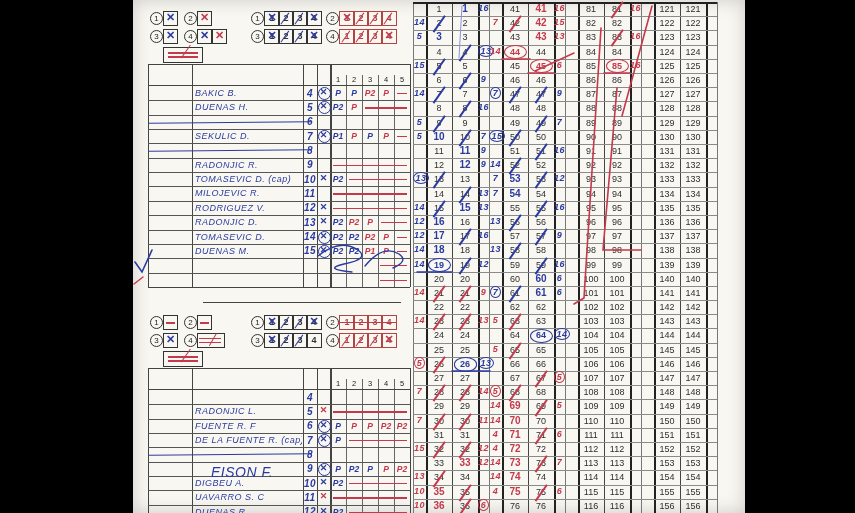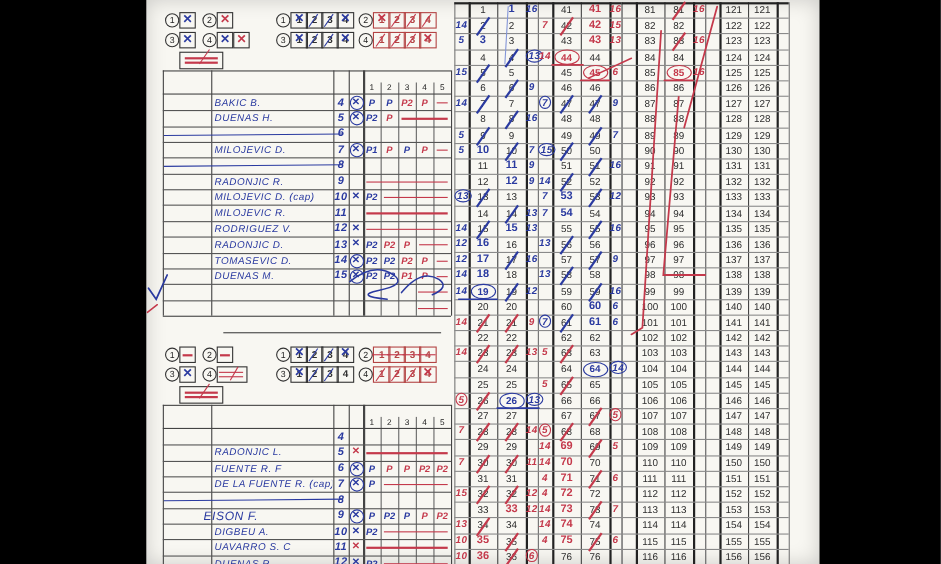--- a/index.html
+++ b/index.html
@@ -108,41 +108,41 @@
         </div>
         <div style="position: absolute; left: 184.5px; top: 101.35px; width: 11px; height: 11px; border: 1.3px solid rgb(42, 58, 160); border-radius: 50%;"></div>
         <div style="position: absolute; left: 197px; top: 102.35px; width: 16px; font-size: 8.5px; font-weight: bold; font-style: italic; text-align: center; color: rgb(42, 58, 160);">P2</div>
         <div style="position: absolute; left: 213px; top: 102.35px; width: 16px; font-size: 8.5px; font-weight: bold; font-style: italic; text-align: center; color: rgb(196, 57, 75);">P</div>
         <div style="position: absolute; left: 232px; top: 107.35px; width: 42px; height: 1.3px; background: rgb(196, 57, 75);"></div>
         <div style="position: absolute; left: 15px; top: 129.05px; width: 262px; height: 0.9px; background: rgb(85, 85, 85);"></div>
         <div class="hw" style="position: absolute; left: 62px; top: 116.7px; width: 107px; font-size: 9px; color: rgb(42, 58, 160); white-space: nowrap; overflow: hidden;"></div>
         <div class="hw" style="position: absolute; left: 170px; top: 116.2px; width: 14px; font-size: 10px; font-weight: bold; text-align: center; color: rgb(42, 58, 160);">6</div>
         <div style="position: absolute; left: 16px; top: 121.7px; width: 163px; height: 1.2px; background: rgb(42, 58, 160); transform: rotate(-0.5deg);"></div>
         <div style="position: absolute; left: 15px; top: 143.4px; width: 262px; height: 0.9px; background: rgb(85, 85, 85);"></div>
-        <div class="hw" style="position: absolute; left: 62px; top: 131.05px; width: 107px; font-size: 9px; color: rgb(42, 58, 160); white-space: nowrap; overflow: hidden;">MILOJEVIC D.</div>
+        <div class="hw" style="position: absolute; left: 62px; top: 131.05px; width: 107px; font-size: 9px; color: rgb(42, 58, 160); white-space: nowrap; overflow: hidden;">SEKULIC D.</div>
         <div class="hw" style="position: absolute; left: 170px; top: 130.55px; width: 14px; font-size: 10px; font-weight: bold; text-align: center; color: rgb(42, 58, 160);">7</div>
         <div style="position: absolute; left: 184px; top: 129.05px; width: 13px; height: 13px;">
           <div style="position: absolute; inset: 0px; text-align: center; font-size: 9px; font-weight: bold; color: rgb(42, 58, 160); line-height: 13px;">✕</div>
         </div>
         <div style="position: absolute; left: 184.5px; top: 130.05px; width: 11px; height: 11px; border: 1.3px solid rgb(42, 58, 160); border-radius: 50%;"></div>
         <div style="position: absolute; left: 197px; top: 131.05px; width: 16px; font-size: 8.5px; font-weight: bold; font-style: italic; text-align: center; color: rgb(42, 58, 160);">P1</div>
         <div style="position: absolute; left: 213px; top: 131.05px; width: 16px; font-size: 8.5px; font-weight: bold; font-style: italic; text-align: center; color: rgb(196, 57, 75);">P</div>
         <div style="position: absolute; left: 229px; top: 131.05px; width: 16px; font-size: 8.5px; font-weight: bold; font-style: italic; text-align: center; color: rgb(42, 58, 160);">P</div>
         <div style="position: absolute; left: 245px; top: 131.05px; width: 16px; font-size: 8.5px; font-weight: bold; font-style: italic; text-align: center; color: rgb(196, 57, 75);">P</div>
         <div style="position: absolute; left: 264px; top: 136.05px; width: 10px; height: 1.3px; background: rgb(196, 57, 75);"></div>
         <div style="position: absolute; left: 15px; top: 157.75px; width: 262px; height: 0.9px; background: rgb(85, 85, 85);"></div>
         <div class="hw" style="position: absolute; left: 62px; top: 145.4px; width: 107px; font-size: 9px; color: rgb(42, 58, 160); white-space: nowrap; overflow: hidden;"></div>
         <div class="hw" style="position: absolute; left: 170px; top: 144.9px; width: 14px; font-size: 10px; font-weight: bold; text-align: center; color: rgb(42, 58, 160);">8</div>
         <div style="position: absolute; left: 16px; top: 150.4px; width: 163px; height: 1.2px; background: rgb(42, 58, 160); transform: rotate(-0.5deg);"></div>
         <div style="position: absolute; left: 15px; top: 172.1px; width: 262px; height: 0.9px; background: rgb(85, 85, 85);"></div>
         <div class="hw" style="position: absolute; left: 62px; top: 159.75px; width: 107px; font-size: 9px; color: rgb(42, 58, 160); white-space: nowrap; overflow: hidden;">RADONJIC R.</div>
         <div class="hw" style="position: absolute; left: 170px; top: 159.25px; width: 14px; font-size: 10px; font-weight: bold; text-align: center; color: rgb(42, 58, 160);">9</div>
         <div style="position: absolute; left: 200px; top: 164.75px; width: 74px; height: 1.3px; background: rgb(196, 57, 75);"></div>
         <div style="position: absolute; left: 15px; top: 186.45px; width: 262px; height: 0.9px; background: rgb(85, 85, 85);"></div>
-        <div class="hw" style="position: absolute; left: 62px; top: 174.1px; width: 107px; font-size: 9px; color: rgb(42, 58, 160); white-space: nowrap; overflow: hidden;">MILOJEVIC D. (cap)</div>
+        <div class="hw" style="position: absolute; left: 62px; top: 174.1px; width: 107px; font-size: 9px; color: rgb(42, 58, 160); white-space: nowrap; overflow: hidden;">TOMASEVIC D. (cap)</div>
         <div class="hw" style="position: absolute; left: 170px; top: 173.6px; width: 14px; font-size: 10px; font-weight: bold; text-align: center; color: rgb(42, 58, 160);">10</div>
         <div style="position: absolute; left: 184px; top: 172.1px; width: 13px; height: 13px;">
           <div style="position: absolute; inset: 0px; text-align: center; font-size: 9px; font-weight: bold; color: rgb(42, 58, 160); line-height: 13px;">✕</div>
         </div>
         <div style="position: absolute; left: 197px; top: 174.1px; width: 16px; font-size: 8.5px; font-weight: bold; font-style: italic; text-align: center; color: rgb(42, 58, 160);">P2</div>
         <div style="position: absolute; left: 216px; top: 179.1px; width: 58px; height: 1.3px; background: rgb(196, 57, 75);"></div>
         <div style="position: absolute; left: 15px; top: 200.8px; width: 262px; height: 0.9px; background: rgb(85, 85, 85);"></div>
         <div class="hw" style="position: absolute; left: 62px; top: 188.45px; width: 107px; font-size: 9px; color: rgb(42, 58, 160); white-space: nowrap; overflow: hidden;">MILOJEVIC R.</div>
         <div class="hw" style="position: absolute; left: 170px; top: 187.95px; width: 14px; font-size: 10px; font-weight: bold; text-align: center; color: rgb(42, 58, 160);">11</div>
         <div style="position: absolute; left: 200px; top: 193.45px; width: 74px; height: 1.3px; background: rgb(196, 57, 75);"></div>
@@ -297,21 +297,21 @@
           <div style="position: absolute; inset: 0px; text-align: center; font-size: 9px; font-weight: bold; color: rgb(42, 58, 160); line-height: 13px;">✕</div>
         </div>
         <div style="position: absolute; left: 184.5px; top: 434.05px; width: 11px; height: 11px; border: 1.3px solid rgb(42, 58, 160); border-radius: 50%;"></div>
         <div style="position: absolute; left: 197px; top: 435.05px; width: 16px; font-size: 8.5px; font-weight: bold; font-style: italic; text-align: center; color: rgb(42, 58, 160);">P</div>
         <div style="position: absolute; left: 216px; top: 440.05px; width: 58px; height: 1.3px; background: rgb(196, 57, 75);"></div>
         <div style="position: absolute; left: 15px; top: 461.75px; width: 262px; height: 0.9px; background: rgb(85, 85, 85);"></div>
         <div class="hw" style="position: absolute; left: 62px; top: 449.4px; width: 107px; font-size: 9px; color: rgb(42, 58, 160); white-space: nowrap; overflow: hidden;"></div>
         <div class="hw" style="position: absolute; left: 170px; top: 448.9px; width: 14px; font-size: 10px; font-weight: bold; text-align: center; color: rgb(42, 58, 160);">8</div>
         <div style="position: absolute; left: 16px; top: 454.4px; width: 163px; height: 1.2px; background: rgb(42, 58, 160); transform: rotate(-0.5deg);"></div>
         <div style="position: absolute; left: 15px; top: 476.1px; width: 262px; height: 0.9px; background: rgb(85, 85, 85);"></div>
-        <div class="hw" style="position: absolute; left: 52px; top: 463.75px; width: 107px; font-size: 11px; color: rgb(42, 58, 160); white-space: nowrap; overflow: hidden;">EISON F.</div>
+        <div class="hw" style="position: absolute; left: 78px; top: 463.75px; width: 107px; font-size: 14px; color: rgb(42, 58, 160); white-space: nowrap; overflow: hidden;">EISON F.</div>
         <div class="hw" style="position: absolute; left: 170px; top: 463.25px; width: 14px; font-size: 10px; font-weight: bold; text-align: center; color: rgb(42, 58, 160);">9</div>
         <div style="position: absolute; left: 184px; top: 461.75px; width: 13px; height: 13px;">
           <div style="position: absolute; inset: 0px; text-align: center; font-size: 9px; font-weight: bold; color: rgb(42, 58, 160); line-height: 13px;">✕</div>
         </div>
         <div style="position: absolute; left: 184.5px; top: 462.75px; width: 11px; height: 11px; border: 1.3px solid rgb(42, 58, 160); border-radius: 50%;"></div>
         <div style="position: absolute; left: 197px; top: 463.75px; width: 16px; font-size: 8.5px; font-weight: bold; font-style: italic; text-align: center; color: rgb(42, 58, 160);">P</div>
         <div style="position: absolute; left: 213px; top: 463.75px; width: 16px; font-size: 8.5px; font-weight: bold; font-style: italic; text-align: center; color: rgb(42, 58, 160);">P2</div>
         <div style="position: absolute; left: 229px; top: 463.75px; width: 16px; font-size: 8.5px; font-weight: bold; font-style: italic; text-align: center; color: rgb(42, 58, 160);">P</div>
         <div style="position: absolute; left: 245px; top: 463.75px; width: 16px; font-size: 8.5px; font-weight: bold; font-style: italic; text-align: center; color: rgb(196, 57, 75);">P</div>
         <div style="position: absolute; left: 261px; top: 463.75px; width: 16px; font-size: 8.5px; font-weight: bold; font-style: italic; text-align: center; color: rgb(196, 57, 75);">P2</div>

